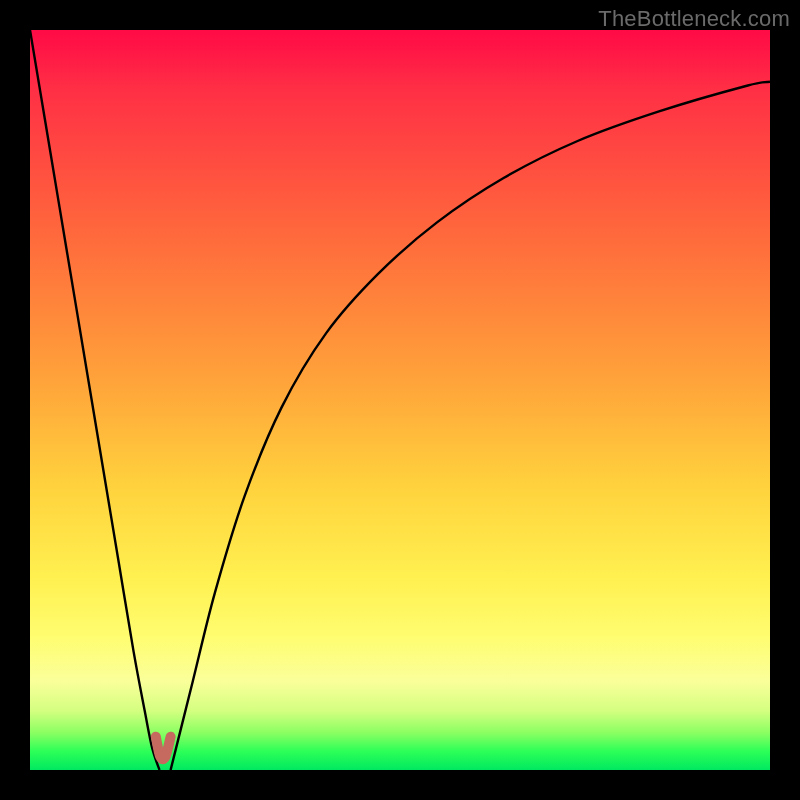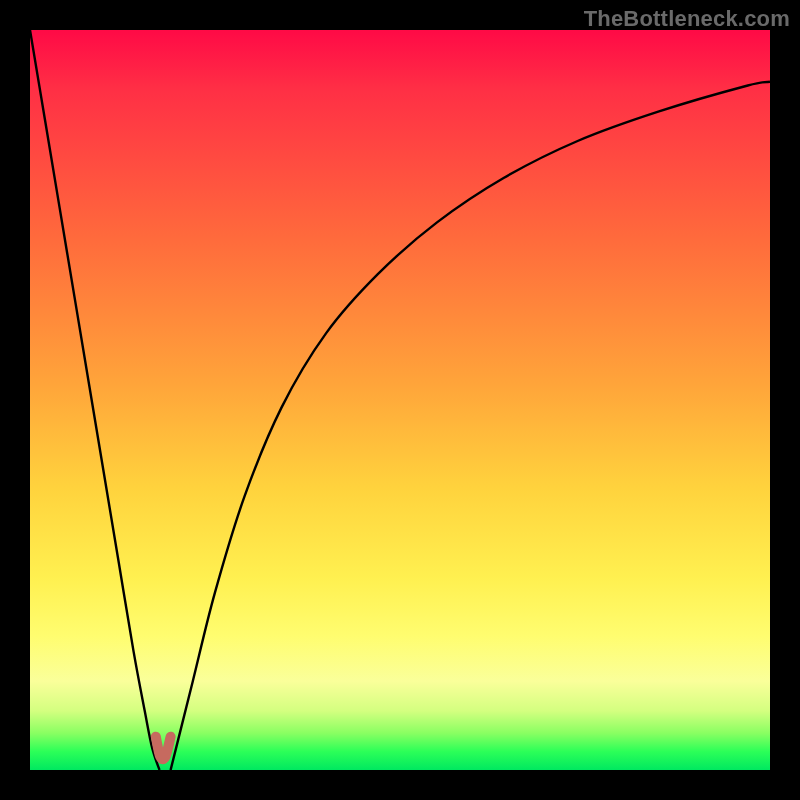--- a/index.html
+++ b/index.html
@@ -40,21 +40,21 @@
       #8aff62 95%,
       #2cff58 97.5%,
       #00e860 100%
     );
   }
   .watermark {
     position: absolute;
     top: 6px;
     right: 10px;
     font-size: 22px;
-    font-weight: 700;
+    font-weight: 400;
     color: #6a6a6a;
     letter-spacing: 0.2px;
     user-select: none;
   }
   svg.curves {
     position: absolute;
     left: 0;
     top: 0;
     width: 740px;
     height: 740px;

